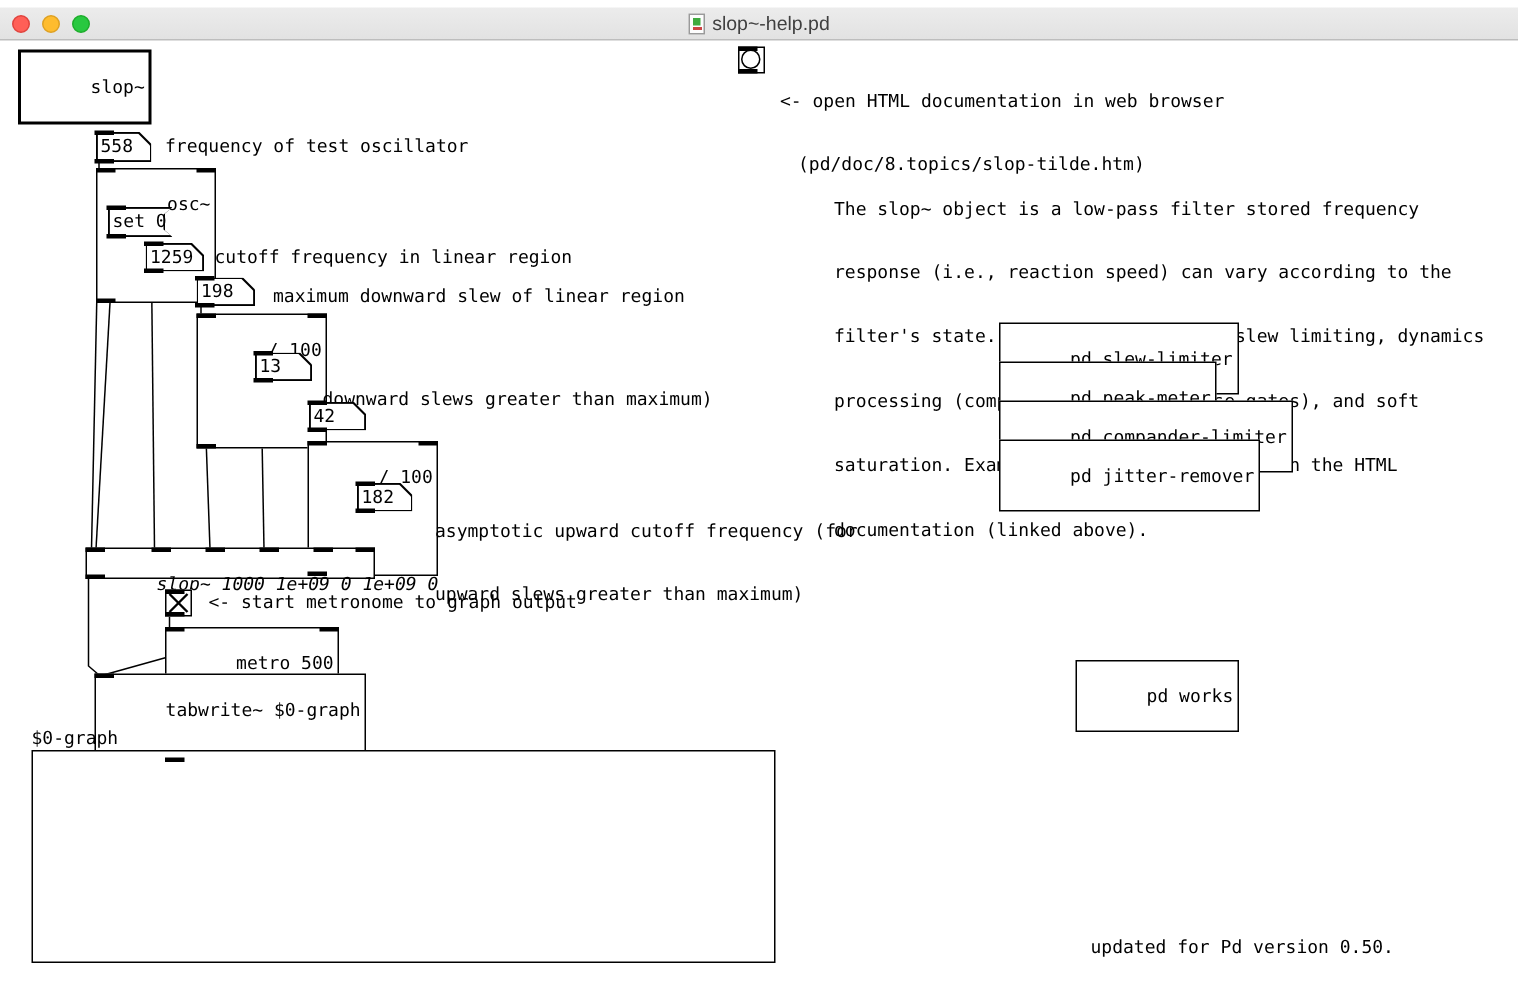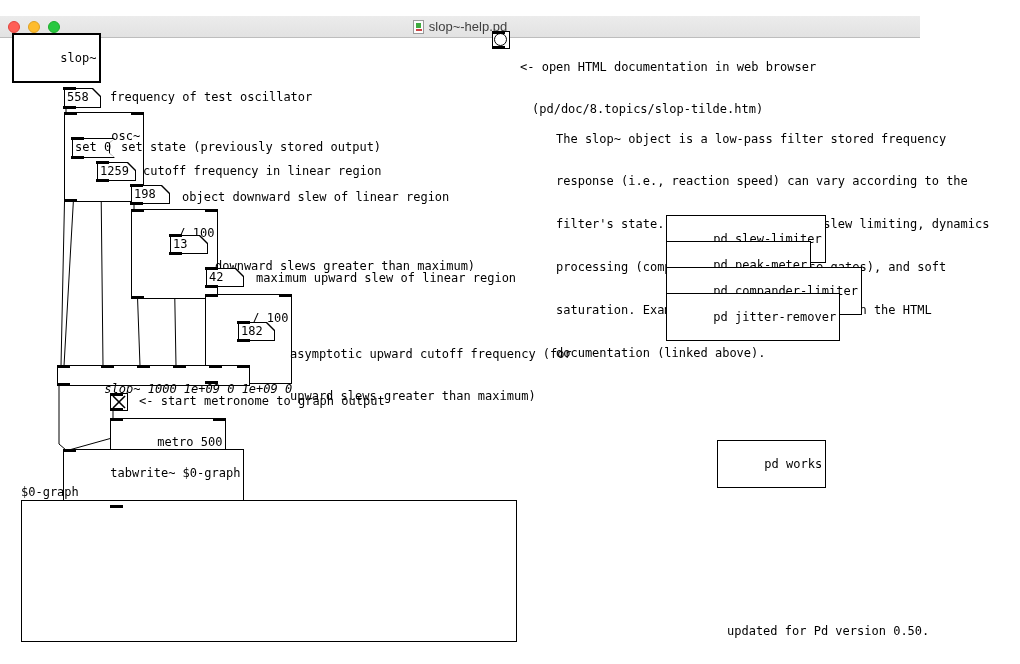--- a/index.html
+++ b/index.html
@@ -4,21 +4,21 @@
 <style>
   * { margin:0; padding:0; box-sizing:border-box; }
   html,body { background:#ffffff; }
   .window {
     position:relative; width:1020px; height:664px; background:#ffffff;
     font-family:"DejaVu Sans Mono","Liberation Mono",monospace;
     font-size:12px; color:#000; overflow:hidden;
   }
   
   .titlebar {
-    position:absolute; left:0; top:16px; width:920px; height:22px;
+    position:absolute; left:0; top:5px; width:1012px; height:22px;
     background:linear-gradient(#ececec,#e2e2e2);
     border-bottom:1px solid #bdbdbd;
     display:flex; align-items:center; justify-content:center;
     font-family:"Liberation Sans","DejaVu Sans",sans-serif; font-size:13px; color:#3f3f3f;
   }
   .traffic { position:absolute; left:8px; top:5px; display:flex; gap:8px; }
   .light { width:12px; height:12px; border-radius:50%; }
   .light.red { background:#ff5f57; border:1px solid #e0443e; }
   .light.yellow { background:#febc2e; border:1px solid #dea123; }
   .light.green { background:#28c840; border:1px solid #1dad2b; }
@@ -138,39 +138,38 @@
       <i class="nub bl"></i>
     </div>
 
     <div class="msg" style="left:72px; top:138px; width:43px;">
       <span class="bg"></span>
         <span class="face"></span>
       <span class="txt">set 0</span>
       <i class="nub tl"></i>
       <i class="nub bl"></i>
     </div>
-    <div class="comment" style="left:121px; top:140px;">set state (previously stored output)</div>
 
     <div class="num" style="left:97px; top:162px; width:39px;">
       <span class="bg"></span>
         <span class="face"></span>
       <span class="txt">1259</span>
       <i class="nub tl"></i>
       <i class="nub bl"></i>
     </div>
     <div class="comment" style="left:143px; top:164px;">cutoff frequency in linear region</div>
 
     <div class="num" style="left:131px; top:185px; width:39px;">
       <span class="bg"></span>
         <span class="face"></span>
       <span class="txt">198</span>
       <i class="nub tl"></i>
       <i class="nub bl"></i>
     </div>
-    <div class="comment" style="left:182px; top:190px;">object downward slew of linear region</div>
+    <div class="comment" style="left:182px; top:190px;">maximum downward slew of linear region</div>
 
     <div class="obj" style="left:131px; top:209px;">
       <span>/ 100</span>
       <i class="nub tl"></i>
       <i class="nub tr"></i>
       <i class="nub bl"></i>
     </div>
 
     <div class="num" style="left:170px; top:235px; width:38px;">
       <span class="bg"></span>
@@ -183,21 +182,20 @@
       <div>downward slews greater than maximum)</div>
     </div>
 
     <div class="num" style="left:206px; top:268px; width:38px;">
       <span class="bg"></span>
         <span class="face"></span>
       <span class="txt">42</span>
       <i class="nub tl"></i>
       <i class="nub bl"></i>
     </div>
-    <div class="comment" style="left:256px; top:271px;">maximum upward slew of linear region</div>
 
     <div class="obj" style="left:205px; top:294px;">
       <span>/ 100</span>
       <i class="nub tl"></i>
       <i class="nub tr"></i>
       <i class="nub bl"></i>
     </div>
 
     <div class="num" style="left:238px; top:322px; width:37px;">
       <span class="bg"></span>

